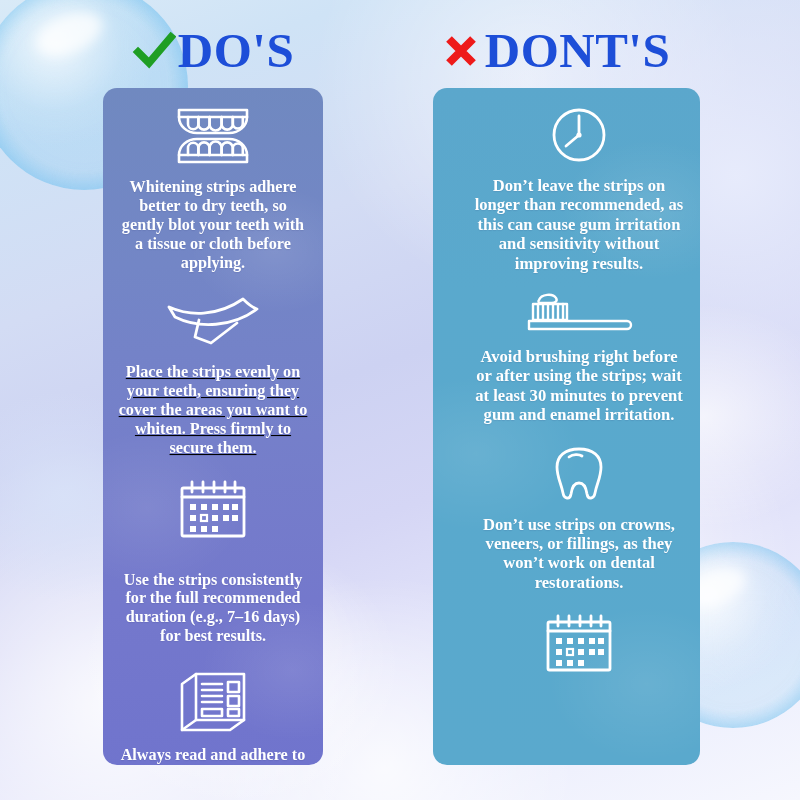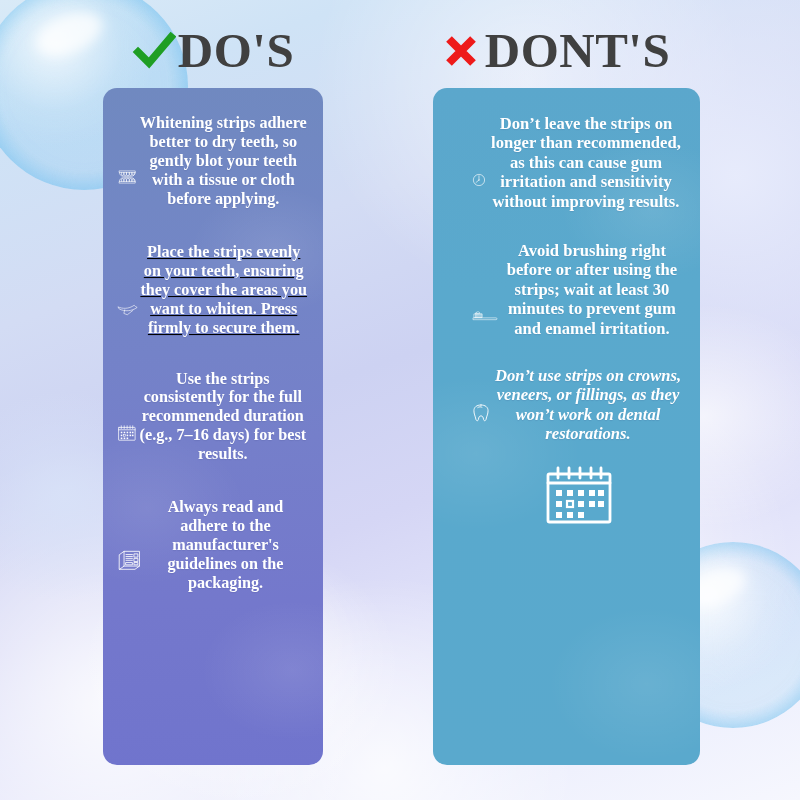--- a/index.html
+++ b/index.html
@@ -92,21 +92,21 @@
     gap: 2px;
   }
   #header-dos { left: 103px; width: 220px; justify-content: center; }
   #header-donts { left: 421px; width: 267px; justify-content: center; }
 
   .header-title {
     font-family: "Liberation Serif", serif;
     font-weight: bold;
     font-size: 49px;
     letter-spacing: 0.5px;
-    color: #404040;
+    color: #1d4ed8;
     line-height: 1;
     white-space: nowrap;
   }
 
   .mark {
     width: 44px;
     height: 44px;
     flex: 0 0 auto;
     display: block;
   }
@@ -137,22 +137,22 @@
     background:
       radial-gradient(ellipse 130px 100px at 82% 18%, rgba(255,255,255,0.10), rgba(255,255,255,0) 70%),
       radial-gradient(ellipse 150px 110px at 16% 54%, rgba(255,255,255,0.09), rgba(255,255,255,0) 70%),
       radial-gradient(ellipse 140px 110px at 80% 88%, rgba(255,255,255,0.09), rgba(255,255,255,0) 70%),
       linear-gradient(178deg, #5ba7cc 0%, #5aa9cd 30%, #59a9cd 60%, #5aa9cd 100%);
     padding-left: 39px;
   }
 
   .item {
     display: flex;
-    flex-direction: row;
-    align-items: flex-end;
+    flex-direction: column;
+    align-items: flex-start;
   }
   .item-icon {
     display: block;
     margin: 0 auto;
   }
   .item-text {
     color: #ffffff;
     text-align: center;
     font-family: "Liberation Serif", serif;
     font-weight: bold;
@@ -160,31 +160,31 @@
     margin: 0;
     text-shadow: 0 1px 1px rgba(40,50,110,0.12);
   }
   #panel-dos .item-text { font-size: 16.2px; }
   #panel-donts .item-text { font-size: 16.6px; }
 
   #panel-dos .item:nth-child(1) { margin-top: 2px; }
   #panel-dos .item:nth-child(1) .item-text { margin-top: 10px; }
   #panel-dos .item:nth-child(2) { margin-top: 20px; text-decoration: underline; }
   #panel-dos .item:nth-child(2) .item-text { margin-top: 14px; }
-  #panel-dos .item:nth-child(3) { margin-top: 20px; }
+  #panel-dos .item:nth-child(3) { margin-top: 20px; gap: 19px; }
   #panel-dos .item:nth-child(3) .item-text { margin-top: 12px; }
   #panel-dos .item:nth-child(4) { margin-top: 22px; }
   #panel-dos .item:nth-child(4) .item-text { margin-top: 12px; }
 
   #panel-donts .item:nth-child(1) { margin-top: 2px; }
   #panel-donts .item:nth-child(1) .item-text { margin-top: 10px; }
   #panel-donts .item:nth-child(2) { margin-top: 18px; }
   #panel-donts .item:nth-child(2) .item-text { margin-top: 12px; font-family: Liberation Serif, serif; }
   #panel-donts .item:nth-child(3) { margin-top: 18px; }
-  #panel-donts .item:nth-child(3) .item-text { margin-top: 10px; font-style: italic; }
+  #panel-donts .item:nth-child(3) .item-text { margin-top: 10px; }
   #panel-donts .item:nth-child(4) { margin-top: 20px; }
   #panel-donts .item:nth-child(4) .item-text { margin-top: 10px; }
 </style>
 </head>
 <body>
 
 <div id="bg"></div>
 <div id="bg-soft"></div>
 <div class="bubble" id="bubble-top-left"></div>
 <div class="bubble" id="bubble-bottom-right"></div>

